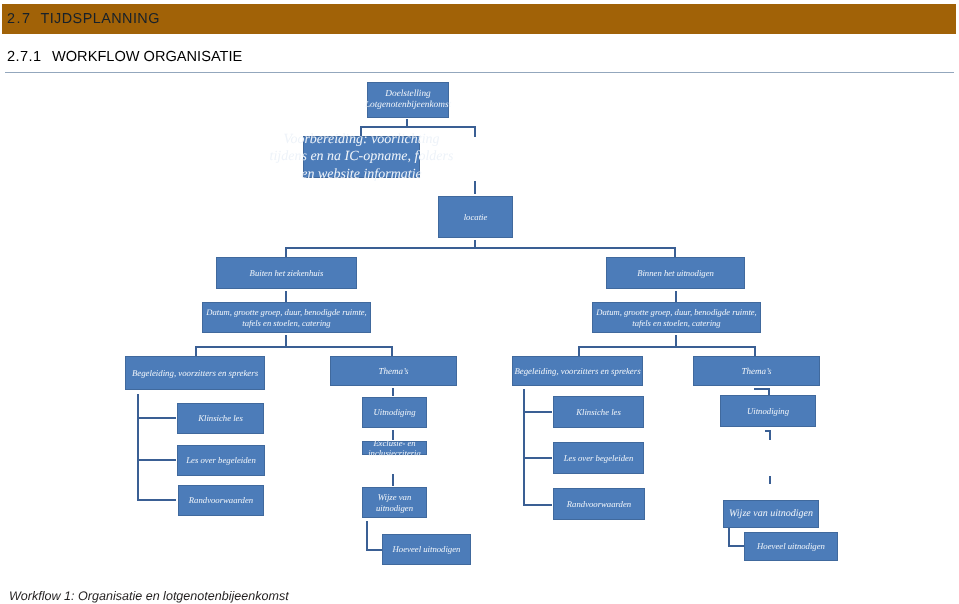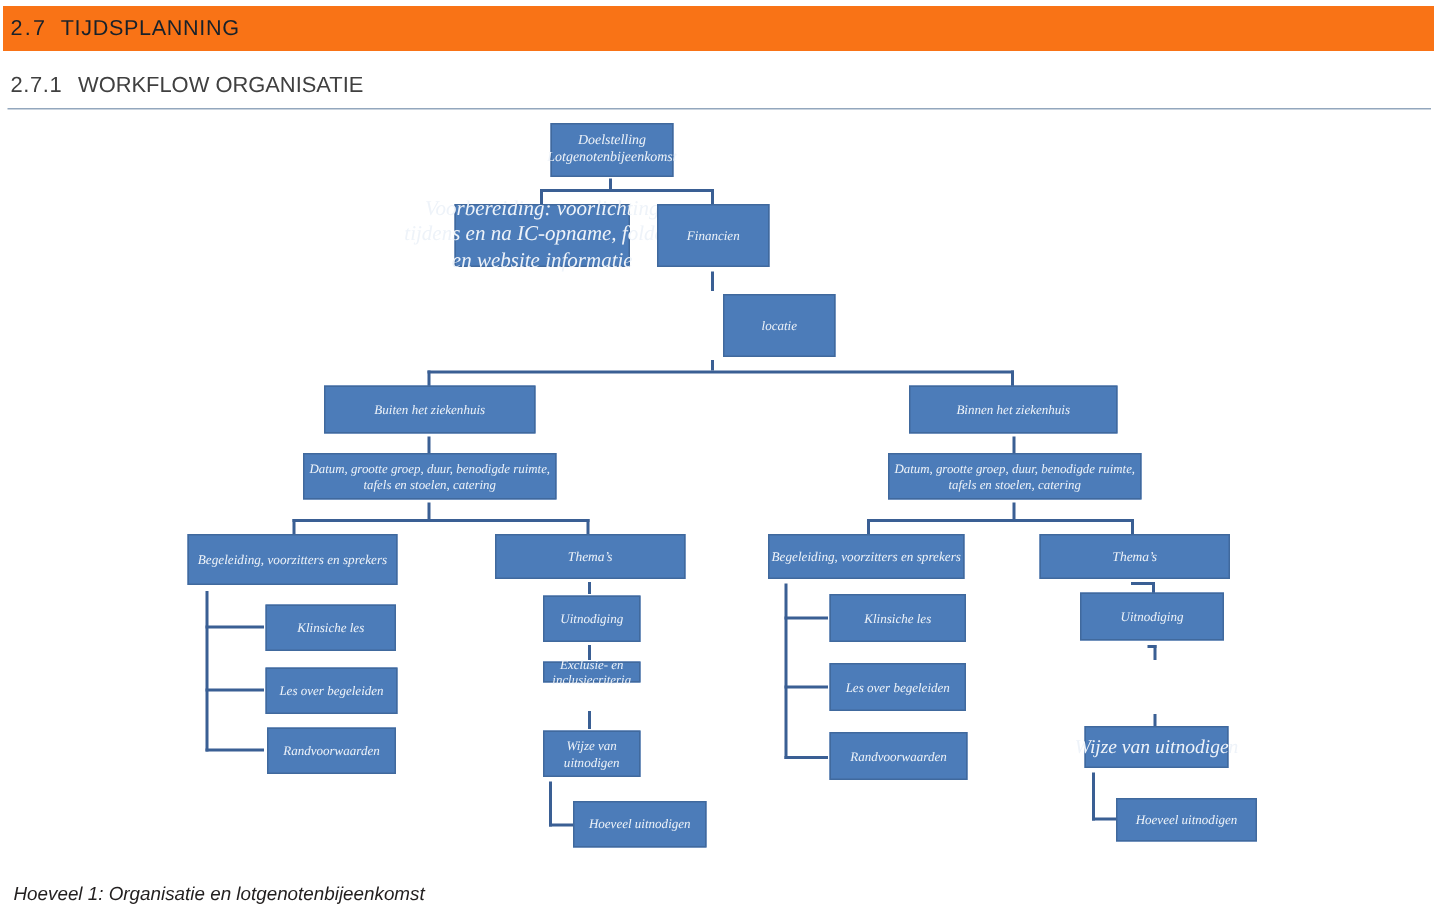--- a/index.html
+++ b/index.html
@@ -1,22 +1,22 @@
 <!DOCTYPE html>
 <html><head>
 <meta charset="utf-8">
 <title>Workflow</title>
 <style>
   html,body{margin:0;padding:0;}
   body{width:959px;height:604px;background:#fff;font-family:"Liberation Sans",sans-serif;overflow:hidden;position:relative;-webkit-font-smoothing:antialiased;text-rendering:geometricPrecision;}
   #page{position:absolute;left:0;top:0;width:959px;height:604px;}
-  .hdr-band{position:absolute;left:2px;top:4px;width:954px;height:30px;background:#f97316;}
+  .hdr-band{position:absolute;left:2px;top:4px;width:954px;height:30px;background:#a16207;}
   .hdr-band .t{position:absolute;left:5px;top:8px;font-size:14.4px;line-height:14px;color:#17212b;letter-spacing:0.45px;white-space:nowrap;}
   .hdr-band .t .n{letter-spacing:1.5px;}
-  .sub{position:absolute;left:7px;top:50px;font-size:14.6px;line-height:15px;color:#404040;letter-spacing:0px;white-space:nowrap;}
+  .sub{position:absolute;left:7px;top:50px;font-size:14.6px;line-height:15px;color:#000000;letter-spacing:0px;white-space:nowrap;}
   .sub .n{letter-spacing:0.4px;}
   .sub .sp2{letter-spacing:1.2px;}
   .rule{position:absolute;left:5px;top:72px;width:949px;height:1.3px;background:#93a7bd;}
   .footer{position:absolute;left:9px;top:590px;font-size:12.55px;line-height:13px;font-style:italic;color:#221f1f;white-space:nowrap;}
   .chart{position:absolute;left:0;top:0;width:959px;height:604px;font-style:italic;}
   .bx{position:absolute;background:#4c7cb9;border:1px solid #40699d;box-sizing:border-box;display:flex;align-items:center;justify-content:center;text-align:center;color:#eef3f9;font-family:"Liberation Serif",serif;line-height:1.22;}
   .bx span{white-space:nowrap;display:block;}
   .ln{position:absolute;background:#3a5f94;}
 </style>
 </head>
@@ -67,31 +67,28 @@
       <div class="ln" style="left: 769px; top: 430px; width: 2px; height: 10px;"></div>
       <div class="ln" style="left: 769px; top: 476px; width: 2px; height: 8px;"></div>
       <div class="ln" style="left: 728px; top: 515px; width: 2px; height: 32px;"></div>
       <div class="ln" style="left: 728px; top: 545px; width: 17px; height: 2px;"></div>
       <div class="bx" style="left: 367px; top: 82px; width: 82px; height: 36px; font-size: 9.3px;">
         <span>Doelstelling<br>Lotgenotenbijeenkomst</span>
       </div>
       <div class="bx" style="left: 303px; top: 136px; width: 117px; height: 42px; font-size: 14px;">
         <span>Voorbereiding: voorlichting<br>tijdens en na IC-opname, folders<br>en website informatie</span>
       </div>
-      <div class="bx" style="left: 438px; top: 136px; width: 75px; height: 42px; font-size: 8.7px;">
-        <span>Financien</span>
-      </div>
-      <div class="bx" style="left: 438px; top: 196px; width: 75px; height: 42px; font-size: 8.7px; margin-left: 44px;">
+      <div class="bx" style="left: 438px; top: 196px; width: 75px; height: 42px; font-size: 8.7px;">
         <span>locatie</span>
       </div>
       <div class="bx" style="left: 216px; top: 257px; width: 141px; height: 32px; font-size: 8.7px;">
         <span>Buiten het ziekenhuis</span>
       </div>
       <div class="bx" style="left: 606px; top: 257px; width: 139px; height: 32px; font-size: 8.7px;">
-        <span>Binnen het ziekenhuis</span>
+        <span>Binnen het uitnodigen</span>
       </div>
       <div class="bx" style="left: 202px; top: 302px; width: 169px; height: 31px; font-size: 8.6px;">
         <span>Datum, grootte groep, duur, benodigde ruimte,<br>tafels en stoelen, catering</span>
       </div>
       <div class="bx" style="left: 592px; top: 302px; width: 169px; height: 31px; font-size: 8.6px;">
         <span>Datum, grootte groep, duur, benodigde ruimte,<br>tafels en stoelen, catering</span>
       </div>
       <div class="bx" style="left: 125px; top: 356px; width: 140px; height: 34px; font-size: 8.8px;">
         <span>Begeleiding, voorzitters en sprekers</span>
       </div>
@@ -130,21 +127,21 @@
       </div>
       <div class="bx" style="left: 553px; top: 442px; width: 91px; height: 32px; font-size: 8.7px;">
         <span>Les over begeleiden</span>
       </div>
       <div class="bx" style="left: 553px; top: 488px; width: 92px; height: 32px; font-size: 8.7px;">
         <span>Randvoorwaarden</span>
       </div>
       <div class="bx" style="left: 720px; top: 395px; width: 96px; height: 32px; font-size: 8.7px;">
         <span>Uitnodiging</span>
       </div>
-      <div class="bx" style="left: 723px; top: 484px; width: 96px; height: 28px; font-size: 13px;">
+      <div class="bx" style="left: 723px; top: 500px; width: 96px; height: 28px; font-size: 10px;">
         <span>Wijze van uitnodigen</span>
       </div>
       <div class="bx" style="left: 744px; top: 532px; width: 94px; height: 29px; font-size: 8.7px;">
         <span>Hoeveel uitnodigen</span>
       </div>
     </div>
-  <div class="footer">Hoeveel 1: Organisatie en lotgenotenbijeenkomst</div>
+  <div class="footer">Workflow 1: Organisatie en lotgenotenbijeenkomst</div>
 </div>
 
 </body></html>

